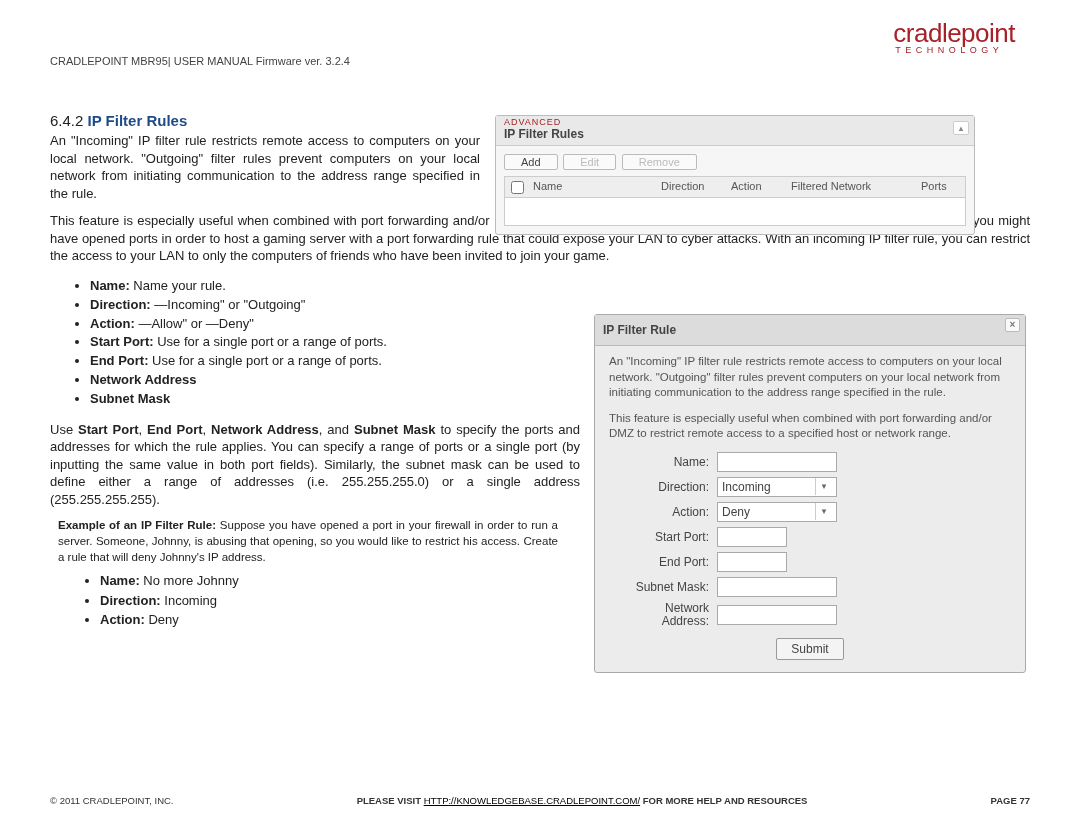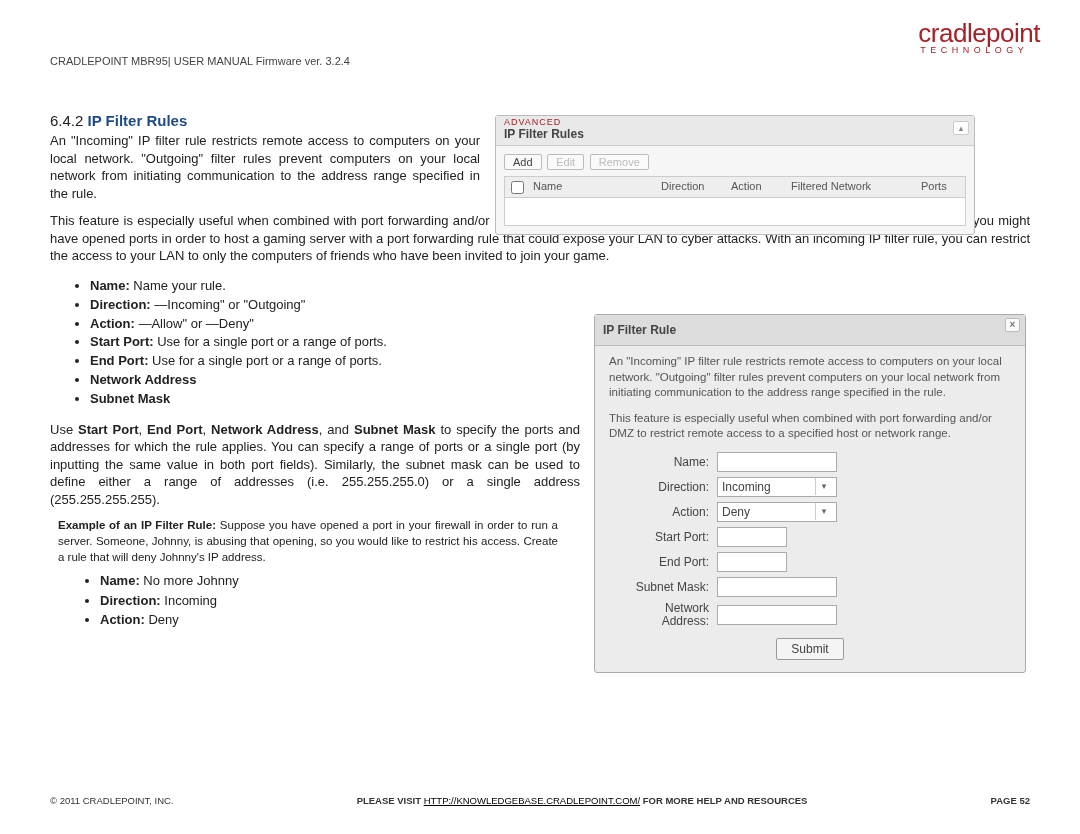--- a/index.html
+++ b/index.html
@@ -8,21 +8,21 @@
     height: 834px;
     background: #fff;
     font-family: Arial, Helvetica, sans-serif;
     font-size: 13px;
     color: #222;
     position: relative;
     padding: 20px 50px 0 50px;
   }
   .logo {
     position: absolute;
-    right: 40px;
+    right: 65px;
     top: 18px;
     text-align: left;
   }
   .logo-main {
     font-size: 26px;
     color: #a62128;
     font-weight: 400;
     letter-spacing: -0.5px;
   }
   .logo-sub {
@@ -74,21 +74,21 @@
     position: absolute; right: 5px; top: 5px;
     width: 16px; height: 14px; background:#fff;
     border:1px solid #ccc; border-radius:2px;
     font-size:9px; text-align:center; line-height:12px; color:#888;
   }
   .panel1-body { padding: 8px; }
   .btnrow { margin-bottom: 6px; }
   .minibtn {
     display:inline-block;
     border:1px solid #bbb; background:#fafafa;
-    padding: 1px 8px; font-size:11px; border-radius:2px;
+    padding: 1px 16px; font-size:11px; border-radius:2px;
     color:#444; margin-right:2px;
   }
   .minibtn.disabled { color:#bbb; }
   .tblhdr {
     background:#eee;
     border:1px solid #ccc;
     display:flex;
     font-size:11px;
     color:#555;
   }
@@ -298,14 +298,14 @@
     </div>
   </div>
 
 </div>
 
 <div class="footer">
   <span>© 2011 CRADLEPOINT, INC.</span>
   <span class="mid">
     <b>PLEASE VISIT </b><a href="#">HTTP://KNOWLEDGEBASE.CRADLEPOINT.COM/</a><b> FOR MORE HELP AND RESOURCES</b>
   </span>
-  <span><b>PAGE 52</b></span>
+  <span><b>PAGE 77</b></span>
 </div>
 
 </body></html>

